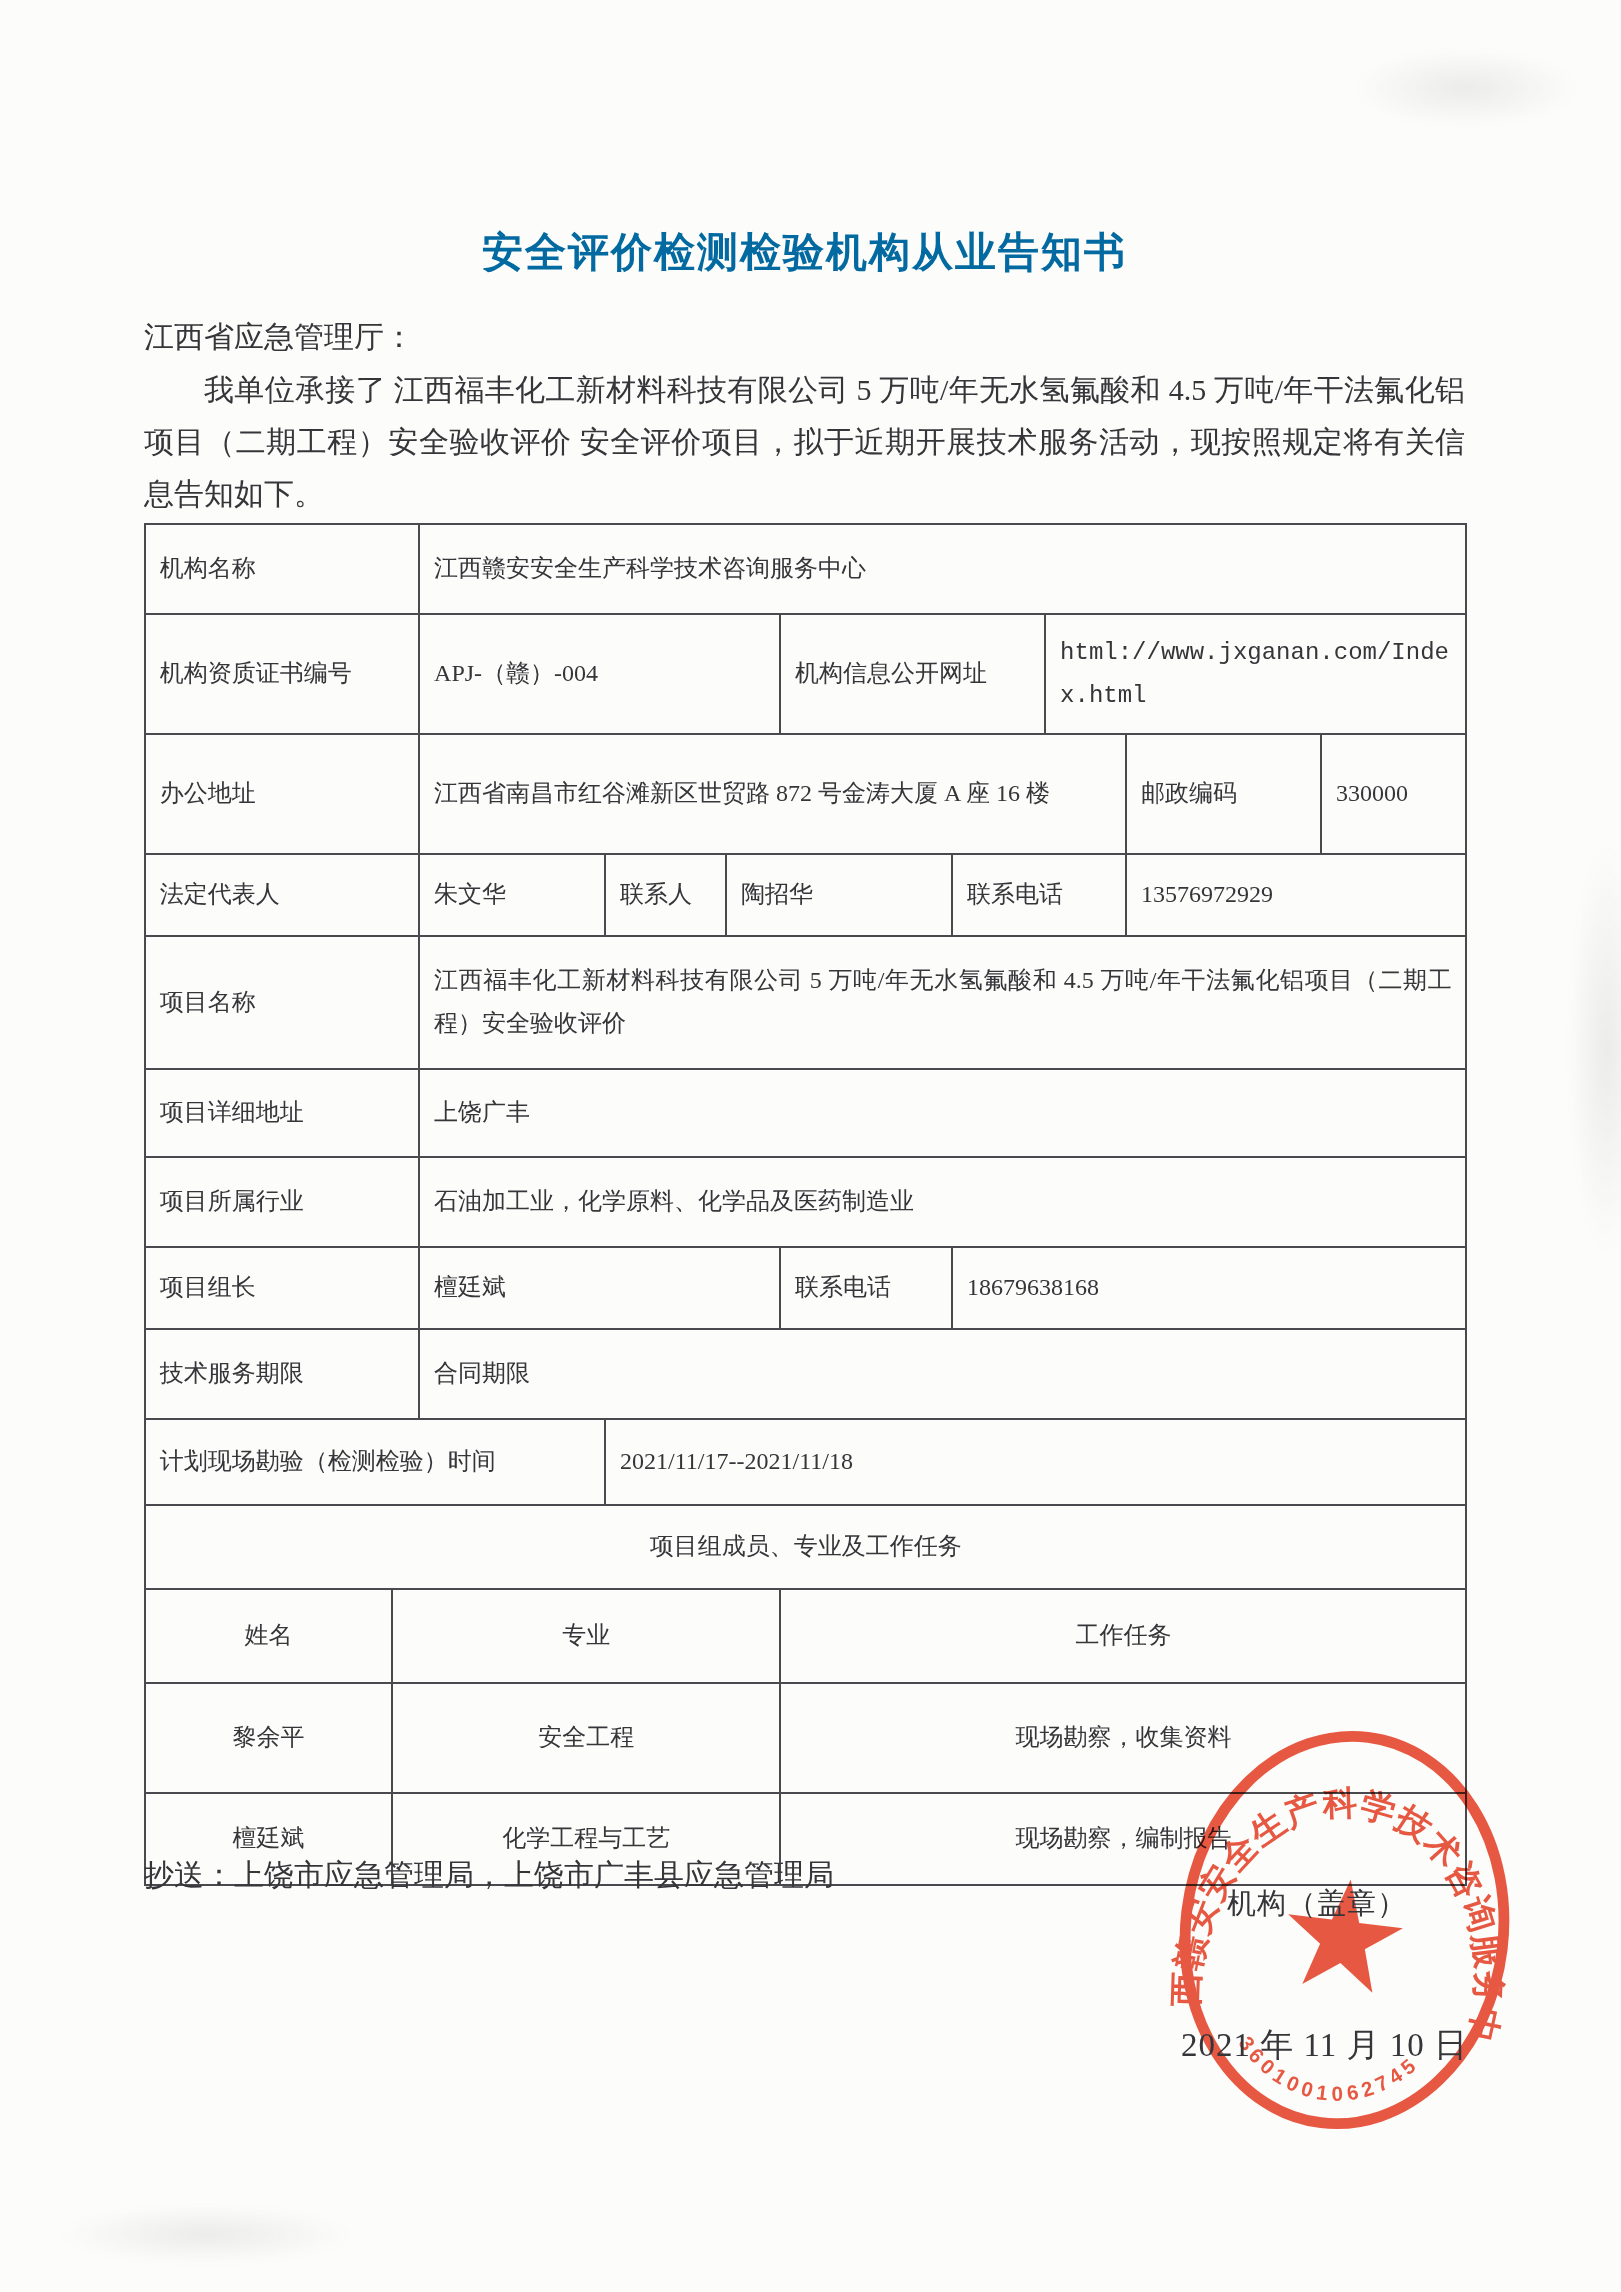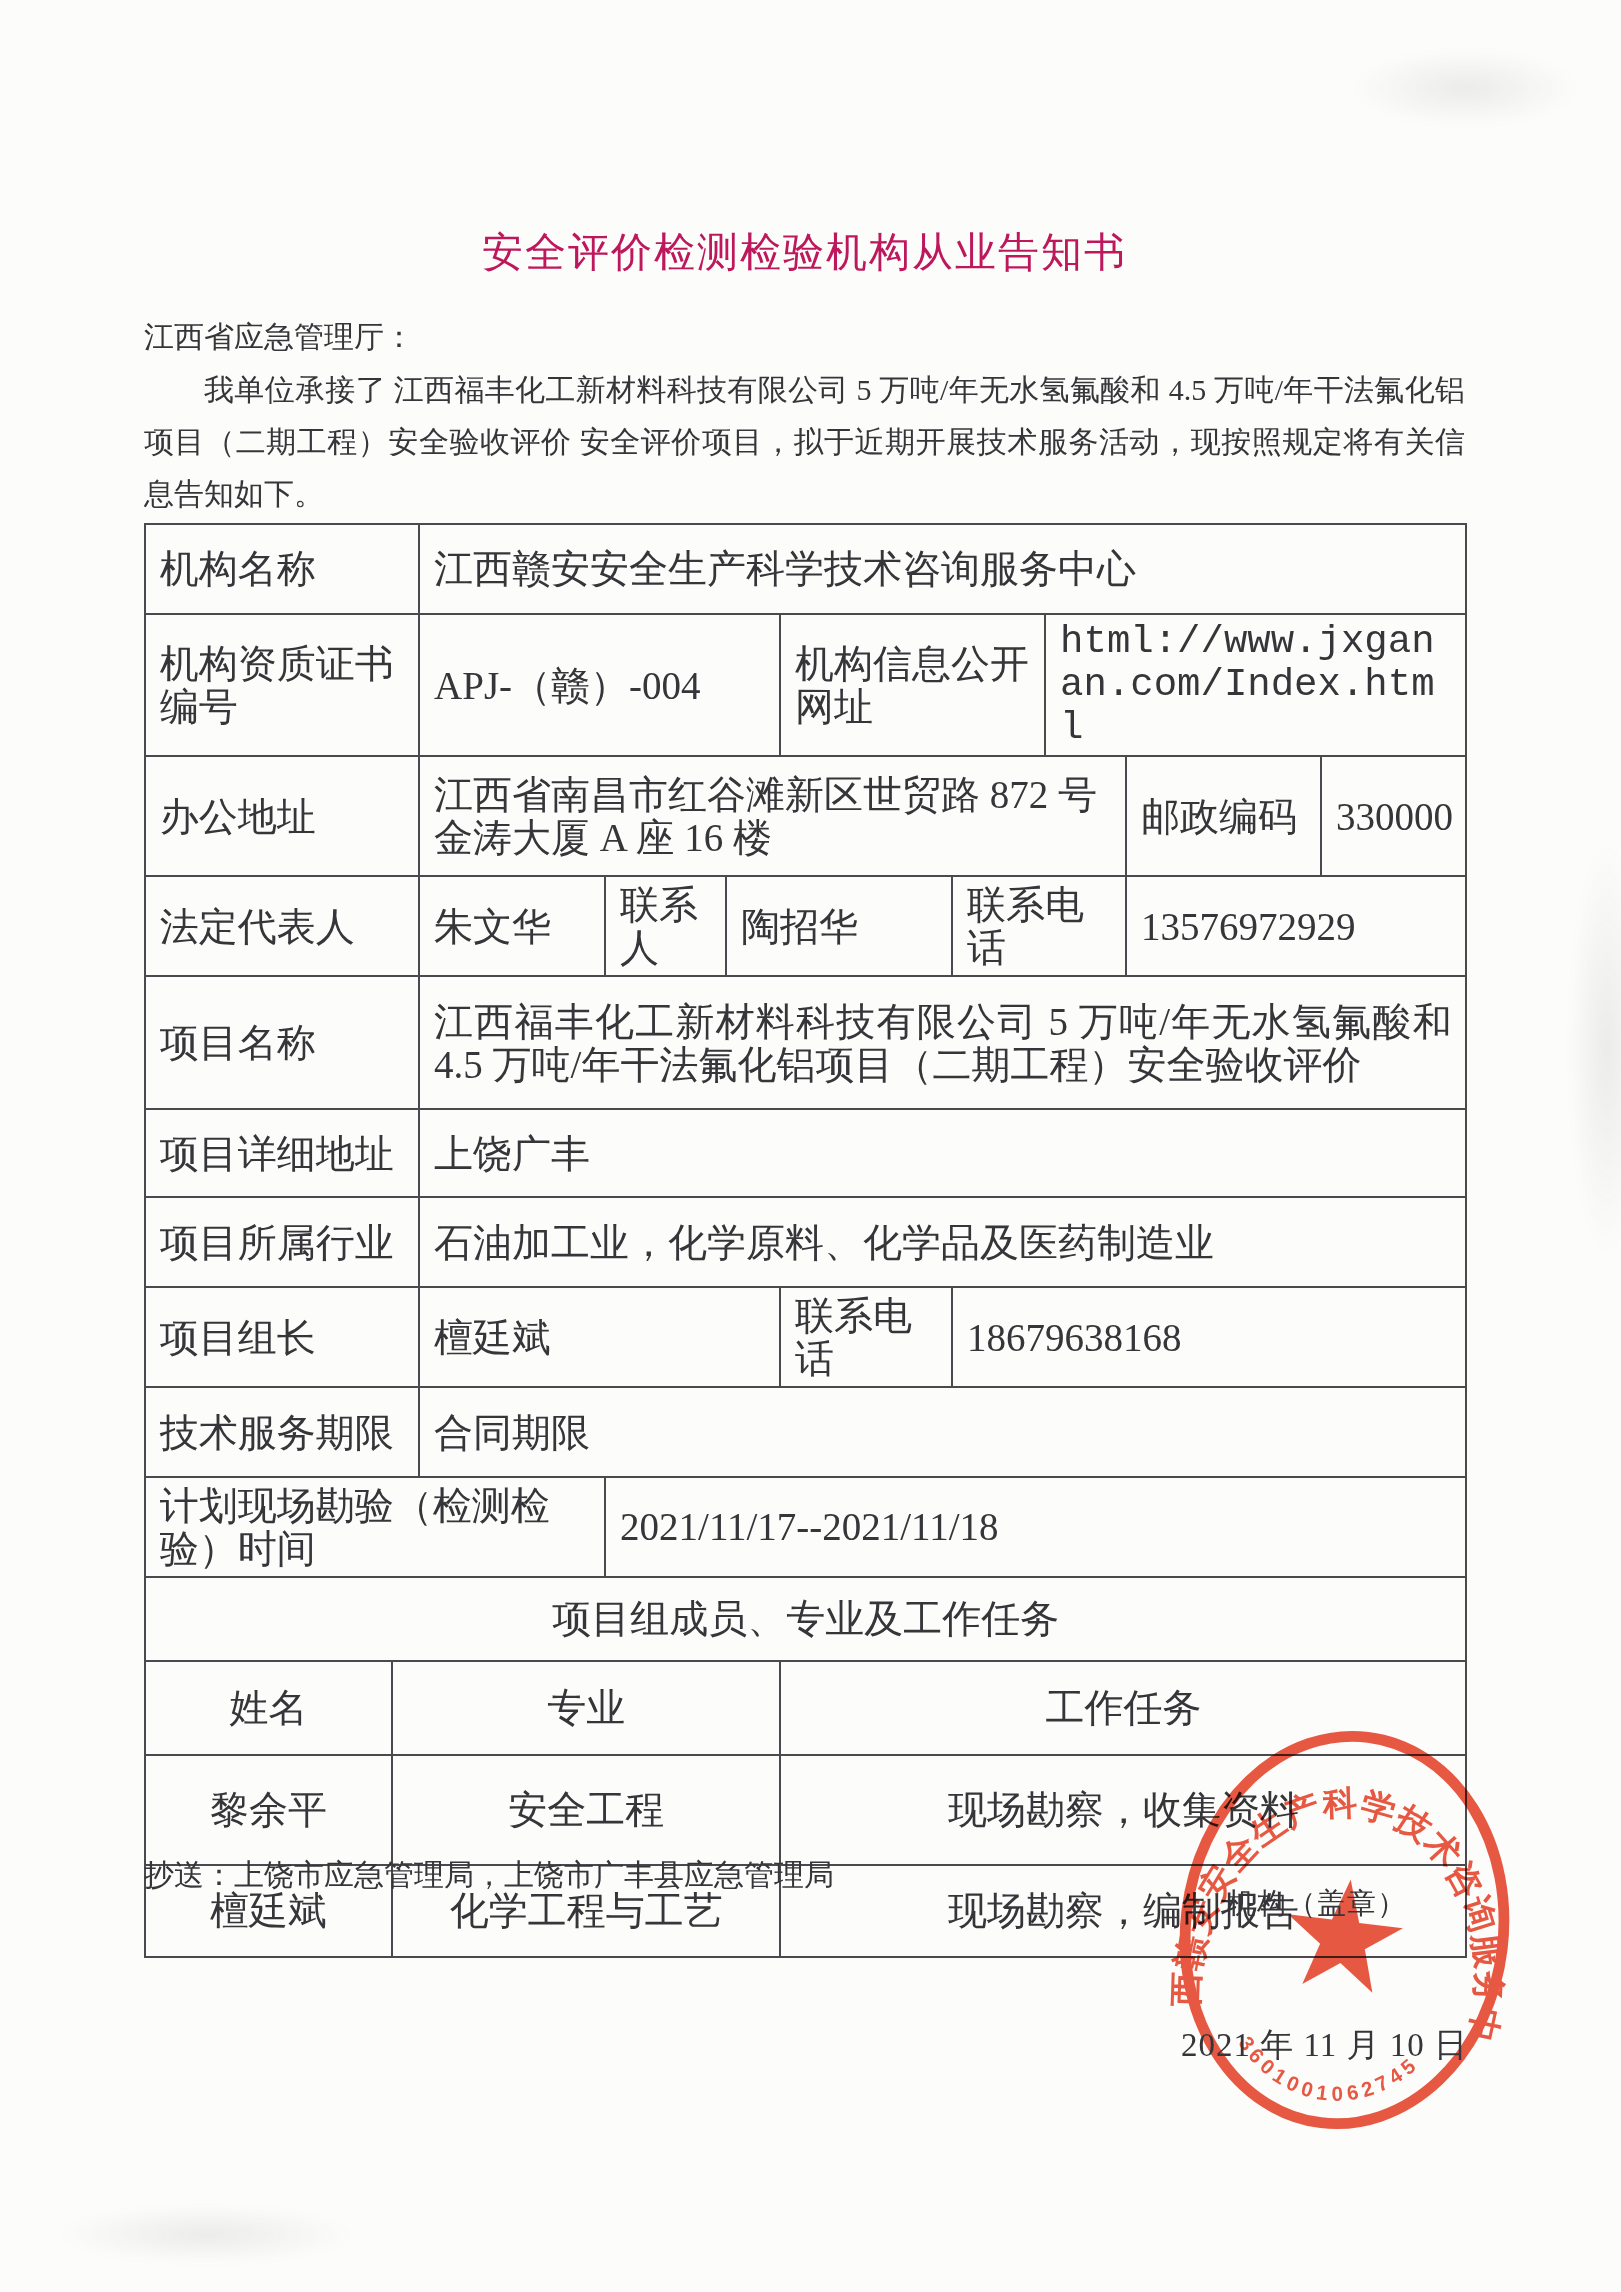--- a/index.html
+++ b/index.html
@@ -17,24 +17,24 @@
   }
   .doc {
     position:absolute;
     left:144px; top:0;
     width:1321px;
   }
   .title {
     padding-top:225px;
     text-align:center;
     font-family:"Liberation Sans","DejaVu Sans",sans-serif;
-    font-weight:normal;
+    font-weight:bold;
     font-size:41px;
     letter-spacing:2px;
-    color:#be185d;
+    color:#0369a1;
   }
   .salutation {
     margin-top:37px;
     font-size:30px;
     line-height:39px;
   }
   .intro {
     margin-top:7.8px;
     font-size:30px;
     line-height:52px;
@@ -43,21 +43,21 @@
   }
   table.form {
     margin-top:2.9px;
     width:1321px;
     border-collapse:collapse;
     table-layout:fixed;
     border:2.9px solid #454549;
   }
   table.form td {
     border:2px solid #4a4a4e;
-    font-size:39px;
+    font-size:24px;
     line-height:43px;
     padding:5.9px 13.7px;
     vertical-align:middle;
     overflow:hidden;
   }
   td.lbl { padding-left:15.7px; }
   td.val { padding-left:17.6px; }
   td.ctr { text-align:center; padding-left:3.9px; padding-right:3.9px; }
   td.url {
     font-family:"Liberation Mono","DejaVu Sans Mono",monospace;

